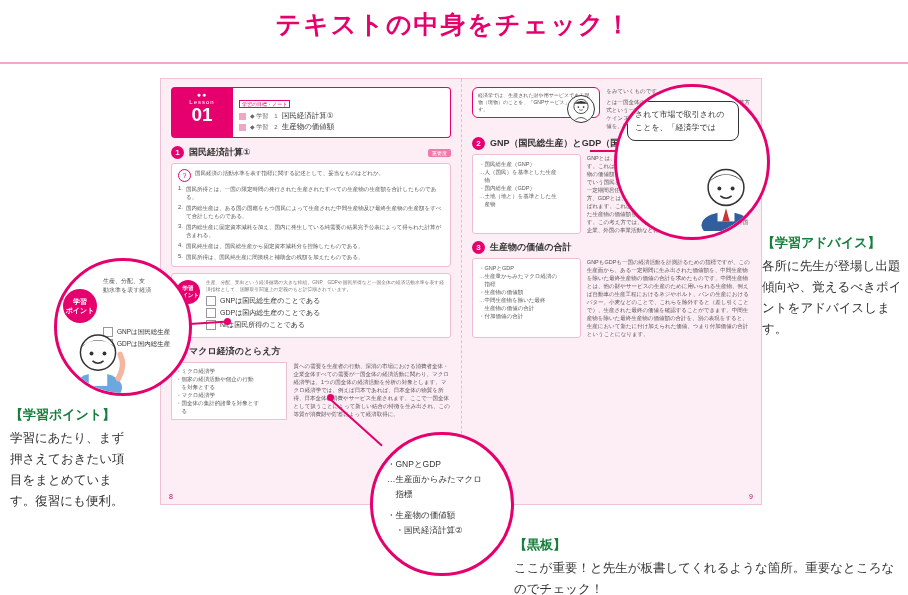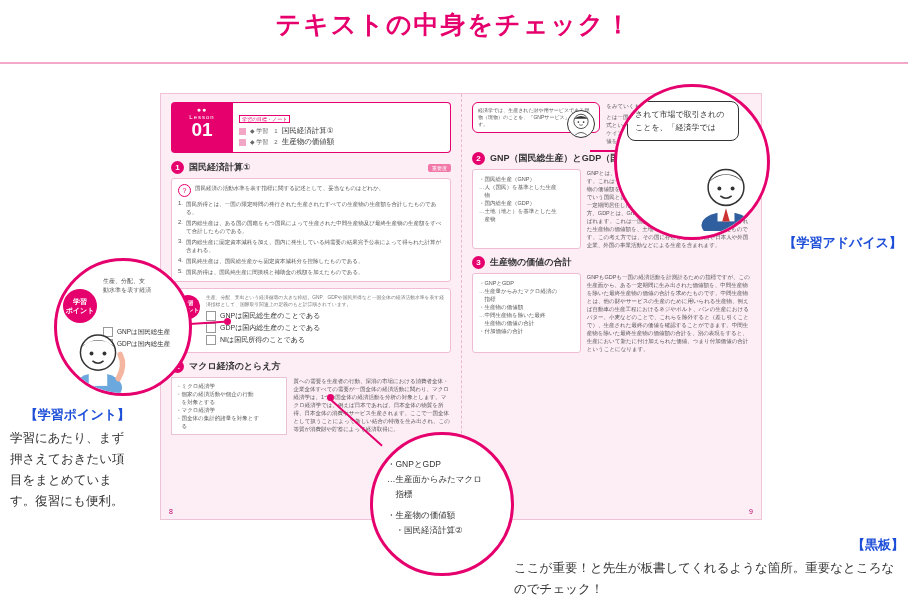--- a/index.html
+++ b/index.html
@@ -13,21 +13,21 @@
   }
   .page-title{
     position:absolute;left:0;top:8px;width:908px;text-align:center;
     font-size:25px;font-weight:bold;color:#e5006e;letter-spacing:2px;
   }
   .hr-top{
     position:absolute;left:0;top:62px;width:908px;height:2px;background:#f4a8c8;
   }
   
   .spread{
-    position:absolute;left:160px;top:93px;width:600px;height:425px;
+    position:absolute;left:160px;top:78px;width:600px;height:425px;
     background:#ec4899;border:1px solid #f0c2d8;
     display:flex;
   }
   .page{
     position:relative;width:50%;height:100%;box-sizing:border-box;padding:8px 10px;
   }
   .page.left{background:#fdeef5;}
   .page.right{background:#fdeef5;border-left:1px dashed #e9b7d0;}
 
   
@@ -146,21 +146,21 @@
     border-radius:8px;padding:6px 7px;font-size:8px;line-height:13px;color:#333;
   }
   .advice-face{position:absolute;right:8px;bottom:6px;width:66px;height:72px;}
 
   
   .conn{position:absolute;background:#e5006e;}
   .dot{position:absolute;width:7px;height:7px;border-radius:50%;background:#e5006e;}
 
   
   .cap{position:absolute;}
-  .cap h4{margin:0 0 4px;font-size:13px;font-weight:bold;color:#1d4ed8;text-align:right;}
+  .cap h4{margin:0 0 4px;font-size:13px;font-weight:bold;color:#15803d;}
   .cap p{margin:0;font-size:12.5px;line-height:21px;color:#333;}
   .cap-point{left:10px;top:406px;width:120px;}
   .cap-board{left:514px;top:536px;width:390px;}
   .cap-advice{left:762px;top:234px;width:140px;}
 </style>
 </head>
 <body>
 
 <div class="page-title">テキストの中身をチェック！</div>
 <div class="hr-top"></div>
@@ -398,13 +398,14 @@
   <p>学習にあたり、まず押さえておきたい項目をまとめています。復習にも便利。</p>
 </div>
 
 <div class="cap cap-board">
   <h4>【黒板】</h4>
   <p>ここが重要！と先生が板書してくれるような箇所。重要なところなのでチェック！</p>
 </div>
 
 <div class="cap cap-advice">
   <h4>【学習アドバイス】</h4>
+  <p>各所に先生が登場し出題傾向や、覚えるべきポイントをアドバイスします。</p>
 </div>
 
 </body></html>

